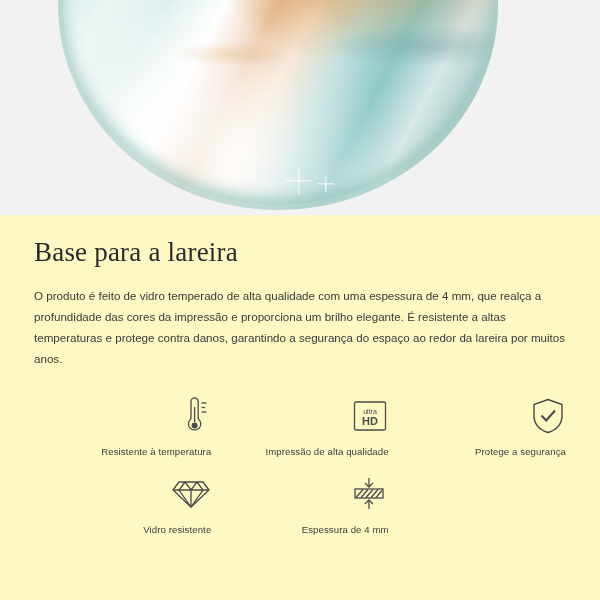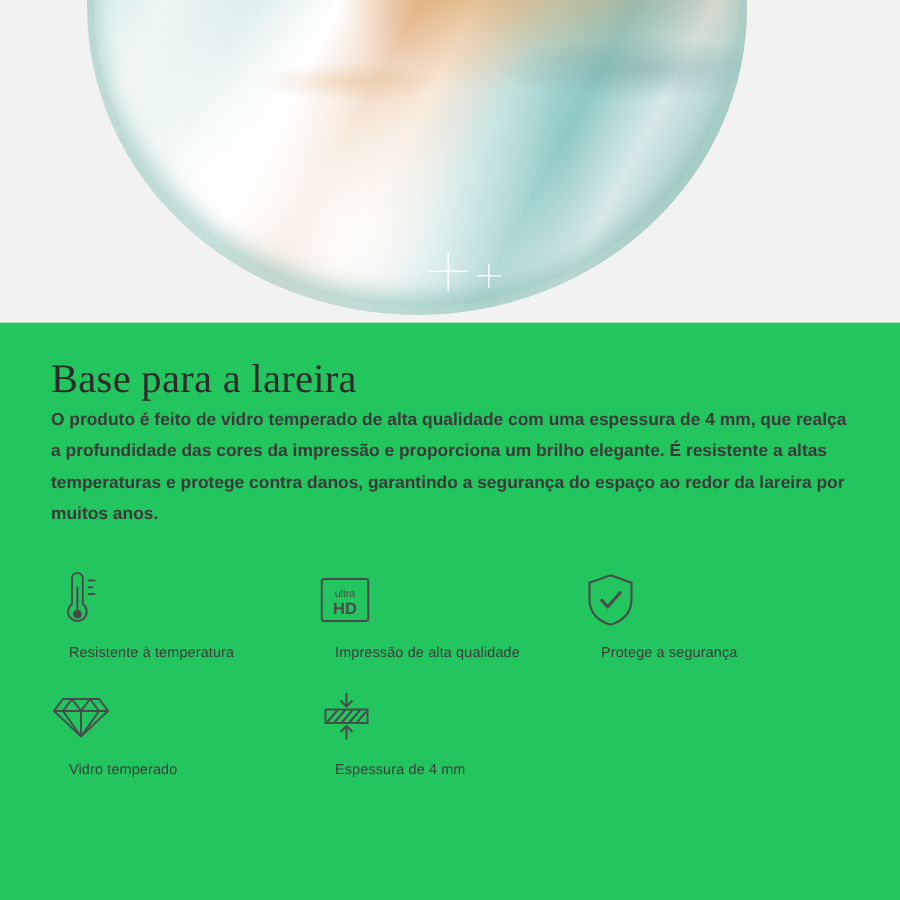--- a/index.html
+++ b/index.html
@@ -5,21 +5,21 @@
   * { box-sizing: border-box; margin: 0; padding: 0; }
   html, body {
     width: 600px; height: 600px;
     background: #ffffff;
     font-family: "Liberation Sans", sans-serif;
     overflow: hidden;
   }
   .page {
     position: relative;
     width: 600px; height: 600px;
-    background: #22c55e;
+    background: #fef9c3;
   }
 
   
   .hero {
     position: relative;
     width: 600px;
     height: 215px;
     overflow: hidden;
     background: #f3f3f3;
   }
@@ -103,39 +103,38 @@
     margin-top: 20px;
     font-family: "Liberation Serif", serif;
     font-size: 27px;
     line-height: 34px;
     color: #2b2b2b;
     font-weight: 400;
     letter-spacing: 0.2px;
   }
   .headline .line2 { display: block; }
   .paragraph {
-    margin-top: 0;
+    margin-top: 16px;
     font-size: 11.6px;
     line-height: 21px;
     color: #3a3a3a;
     max-width: 540px;
-    font-weight: bold;
   }
 
   
   .features {
     margin-top: 26px;
     display: grid;
     grid-template-columns: repeat(3, 1fr);
     row-gap: 16px;
   }
   .feature {
     display: flex;
     flex-direction: column;
-    align-items: flex-start;
+    align-items: flex-end;
     text-align: center;
   }
   .feature-icon {
     height: 42px;
     display: flex;
     align-items: center;
     justify-content: center;
     color: #4a4a4a;
   }
   .feature-label {
@@ -210,21 +209,21 @@
         <div class="feature-icon">
           <svg width="40" height="34" viewBox="0 0 40 34" fill="none" stroke="#4a4a4a" stroke-width="1.3">
             <path d="M8 5h24l6 8-18 17L2 13z"></path>
             <path d="M2 13h36"></path>
             <path d="M14 5l-6 8 12 17"></path>
             <path d="M26 5l6 8-12 17"></path>
             <path d="M14 5l6 8 6-8"></path>
             <path d="M20 13v17"></path>
           </svg>
         </div>
-        <div class="feature-label">Vidro temperado</div>
+        <div class="feature-label">Vidro resistente</div>
       </div>
 
 
       <div class="feature">
         <div class="feature-icon">
           <svg width="40" height="38" viewBox="0 0 40 38" fill="none" stroke="#4a4a4a" stroke-width="1.3">
             <line x1="20" y1="3" x2="20" y2="11"></line>
             <path d="M16 8l4 4 4-4"></path>
             <rect x="6" y="14" width="28" height="9"></rect>
             <line x1="7" y1="22.5" x2="14" y2="14.5"></line>

